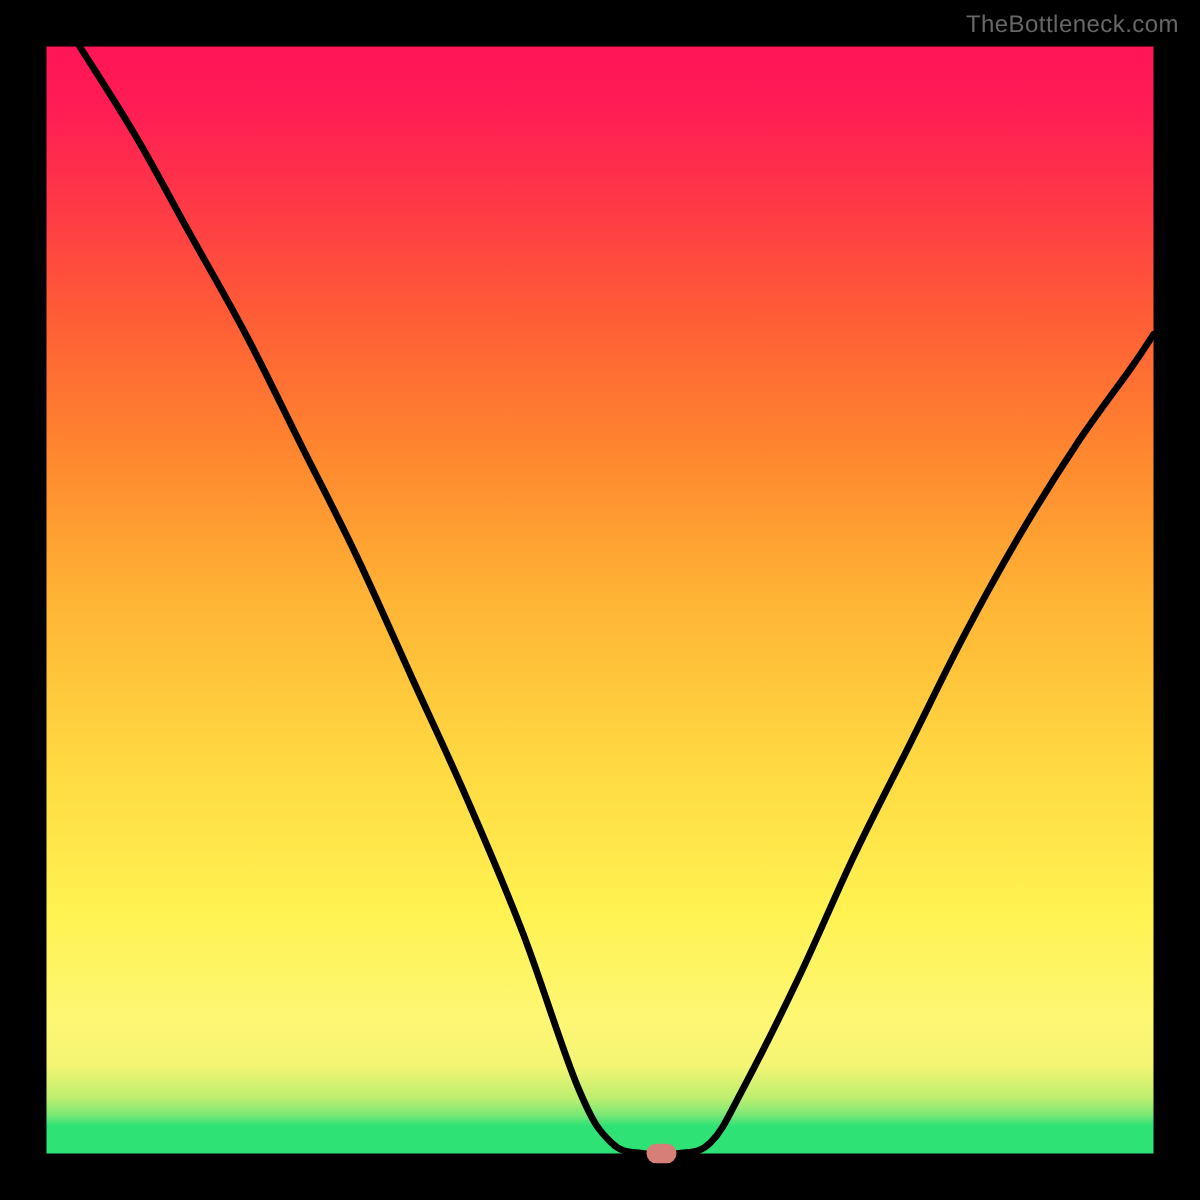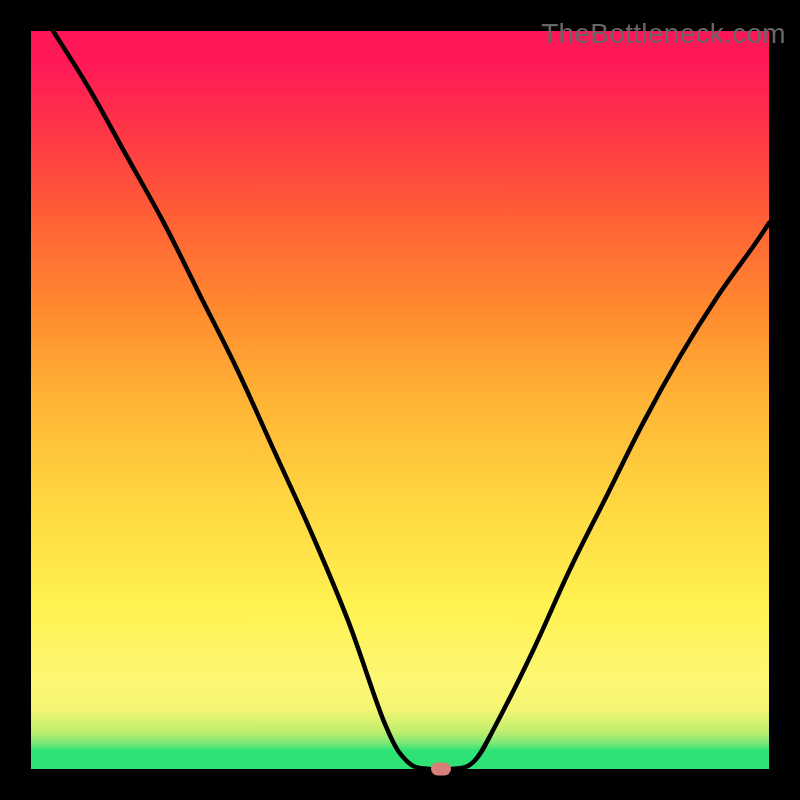--- a/index.html
+++ b/index.html
@@ -6,23 +6,23 @@
   body {
     width: 800px;
     height: 800px;
     background: #000;
     position: relative;
     font-family: Arial, Helvetica, sans-serif;
     overflow: hidden;
   }
   .watermark {
     position: absolute;
-    top: 18px;
+    top: 8px;
     right: 14px;
-    font-size: 28px;
+    font-size: 16px;
     font-weight: 500;
     color: #676767;
     letter-spacing: 0.3px;
     z-index: 10;
   }
   .plot-area {
     position: absolute;
     left: 31px;
     top: 31px;
     width: 738px;

